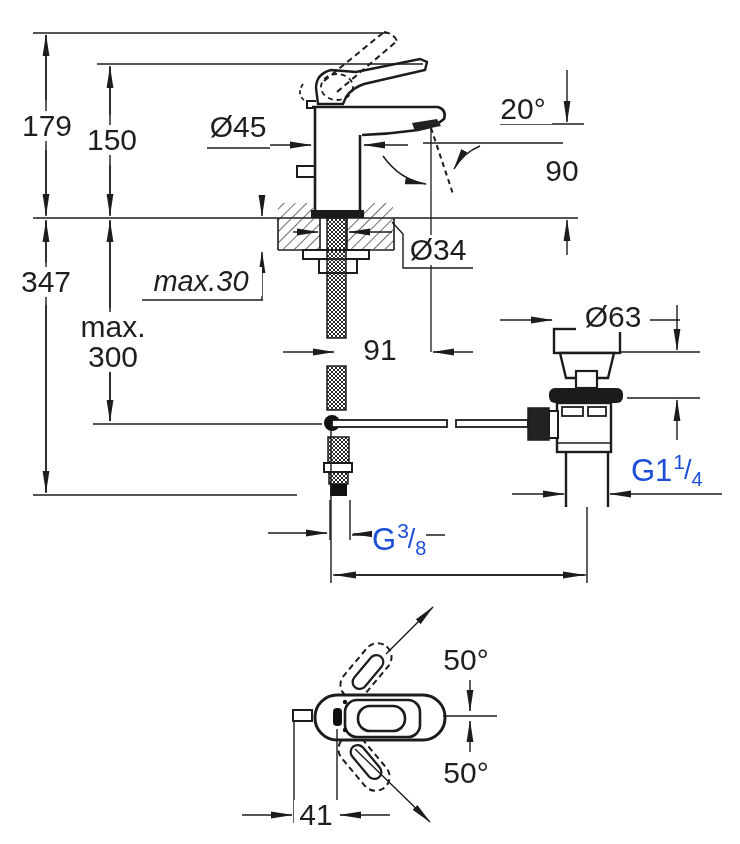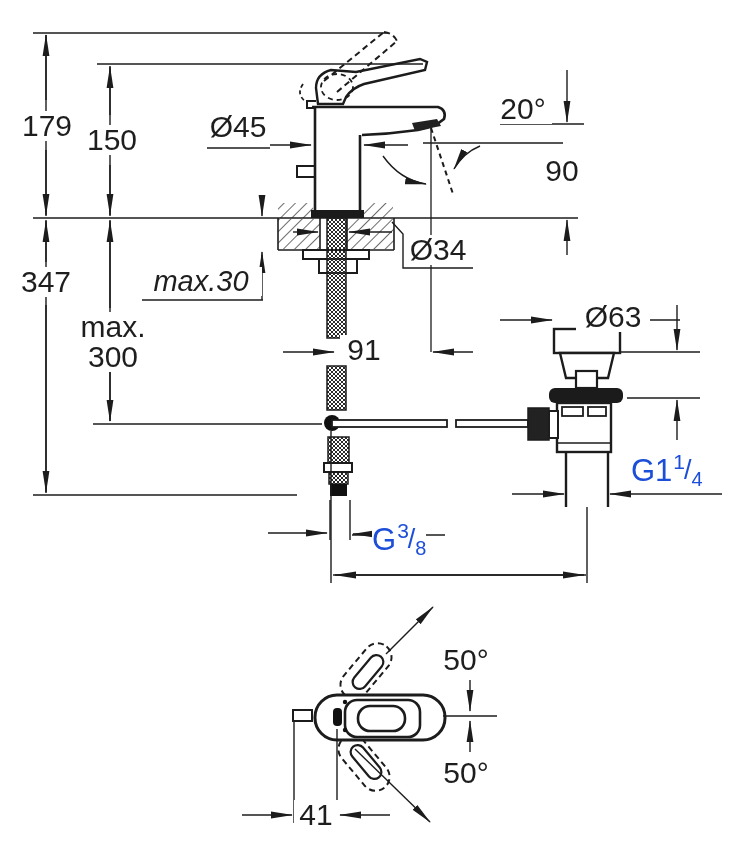--- a/index.html
+++ b/index.html
@@ -212,21 +212,21 @@
 <div class="dim" style="left:15px;top:267px;width:62px;">347</div>
 <div class="dim twoline" style="left:73px;top:312px;width:80px;">
   <span>max.</span>
   <span>300</span>
 </div>
 <div class="dim small" style="left:140px;top:267px;width:122px;">max.30</div>
 <div class="dim" style="left:204px;top:112px;width:68px;">Ø45</div>
 <div class="dim" style="left:406px;top:235px;width:64px;">Ø34</div>
 <div class="dim" style="left:494px;top:94px;width:58px;">20°</div>
 <div class="dim" style="left:538px;top:156px;width:48px;">90</div>
-<div class="dim" style="left:340px;top:335px;width:48px;">91</div>
+<div class="dim" style="left:356px;top:335px;width:48px;">91</div>
 <div class="dim" style="left:576px;top:302px;width:74px;">Ø63</div>
 <div class="gdim" style="left:631px;top:453px;">
   <span class="pfx">G1</span><span class="sup">1</span><span class="slash">/</span><span class="sub">4</span>
 </div>
 <div class="gdim" style="left:372px;top:522px;">
   <span class="pfx">G</span><span class="sup">3</span><span class="slash">/</span><span class="sub">8</span>
 </div>
 <div class="dim" style="left:438px;top:645px;width:56px;">50°</div>
 <div class="dim" style="left:438px;top:758px;width:56px;">50°</div>
 <div class="dim" style="left:294px;top:800px;width:44px;">41</div>

